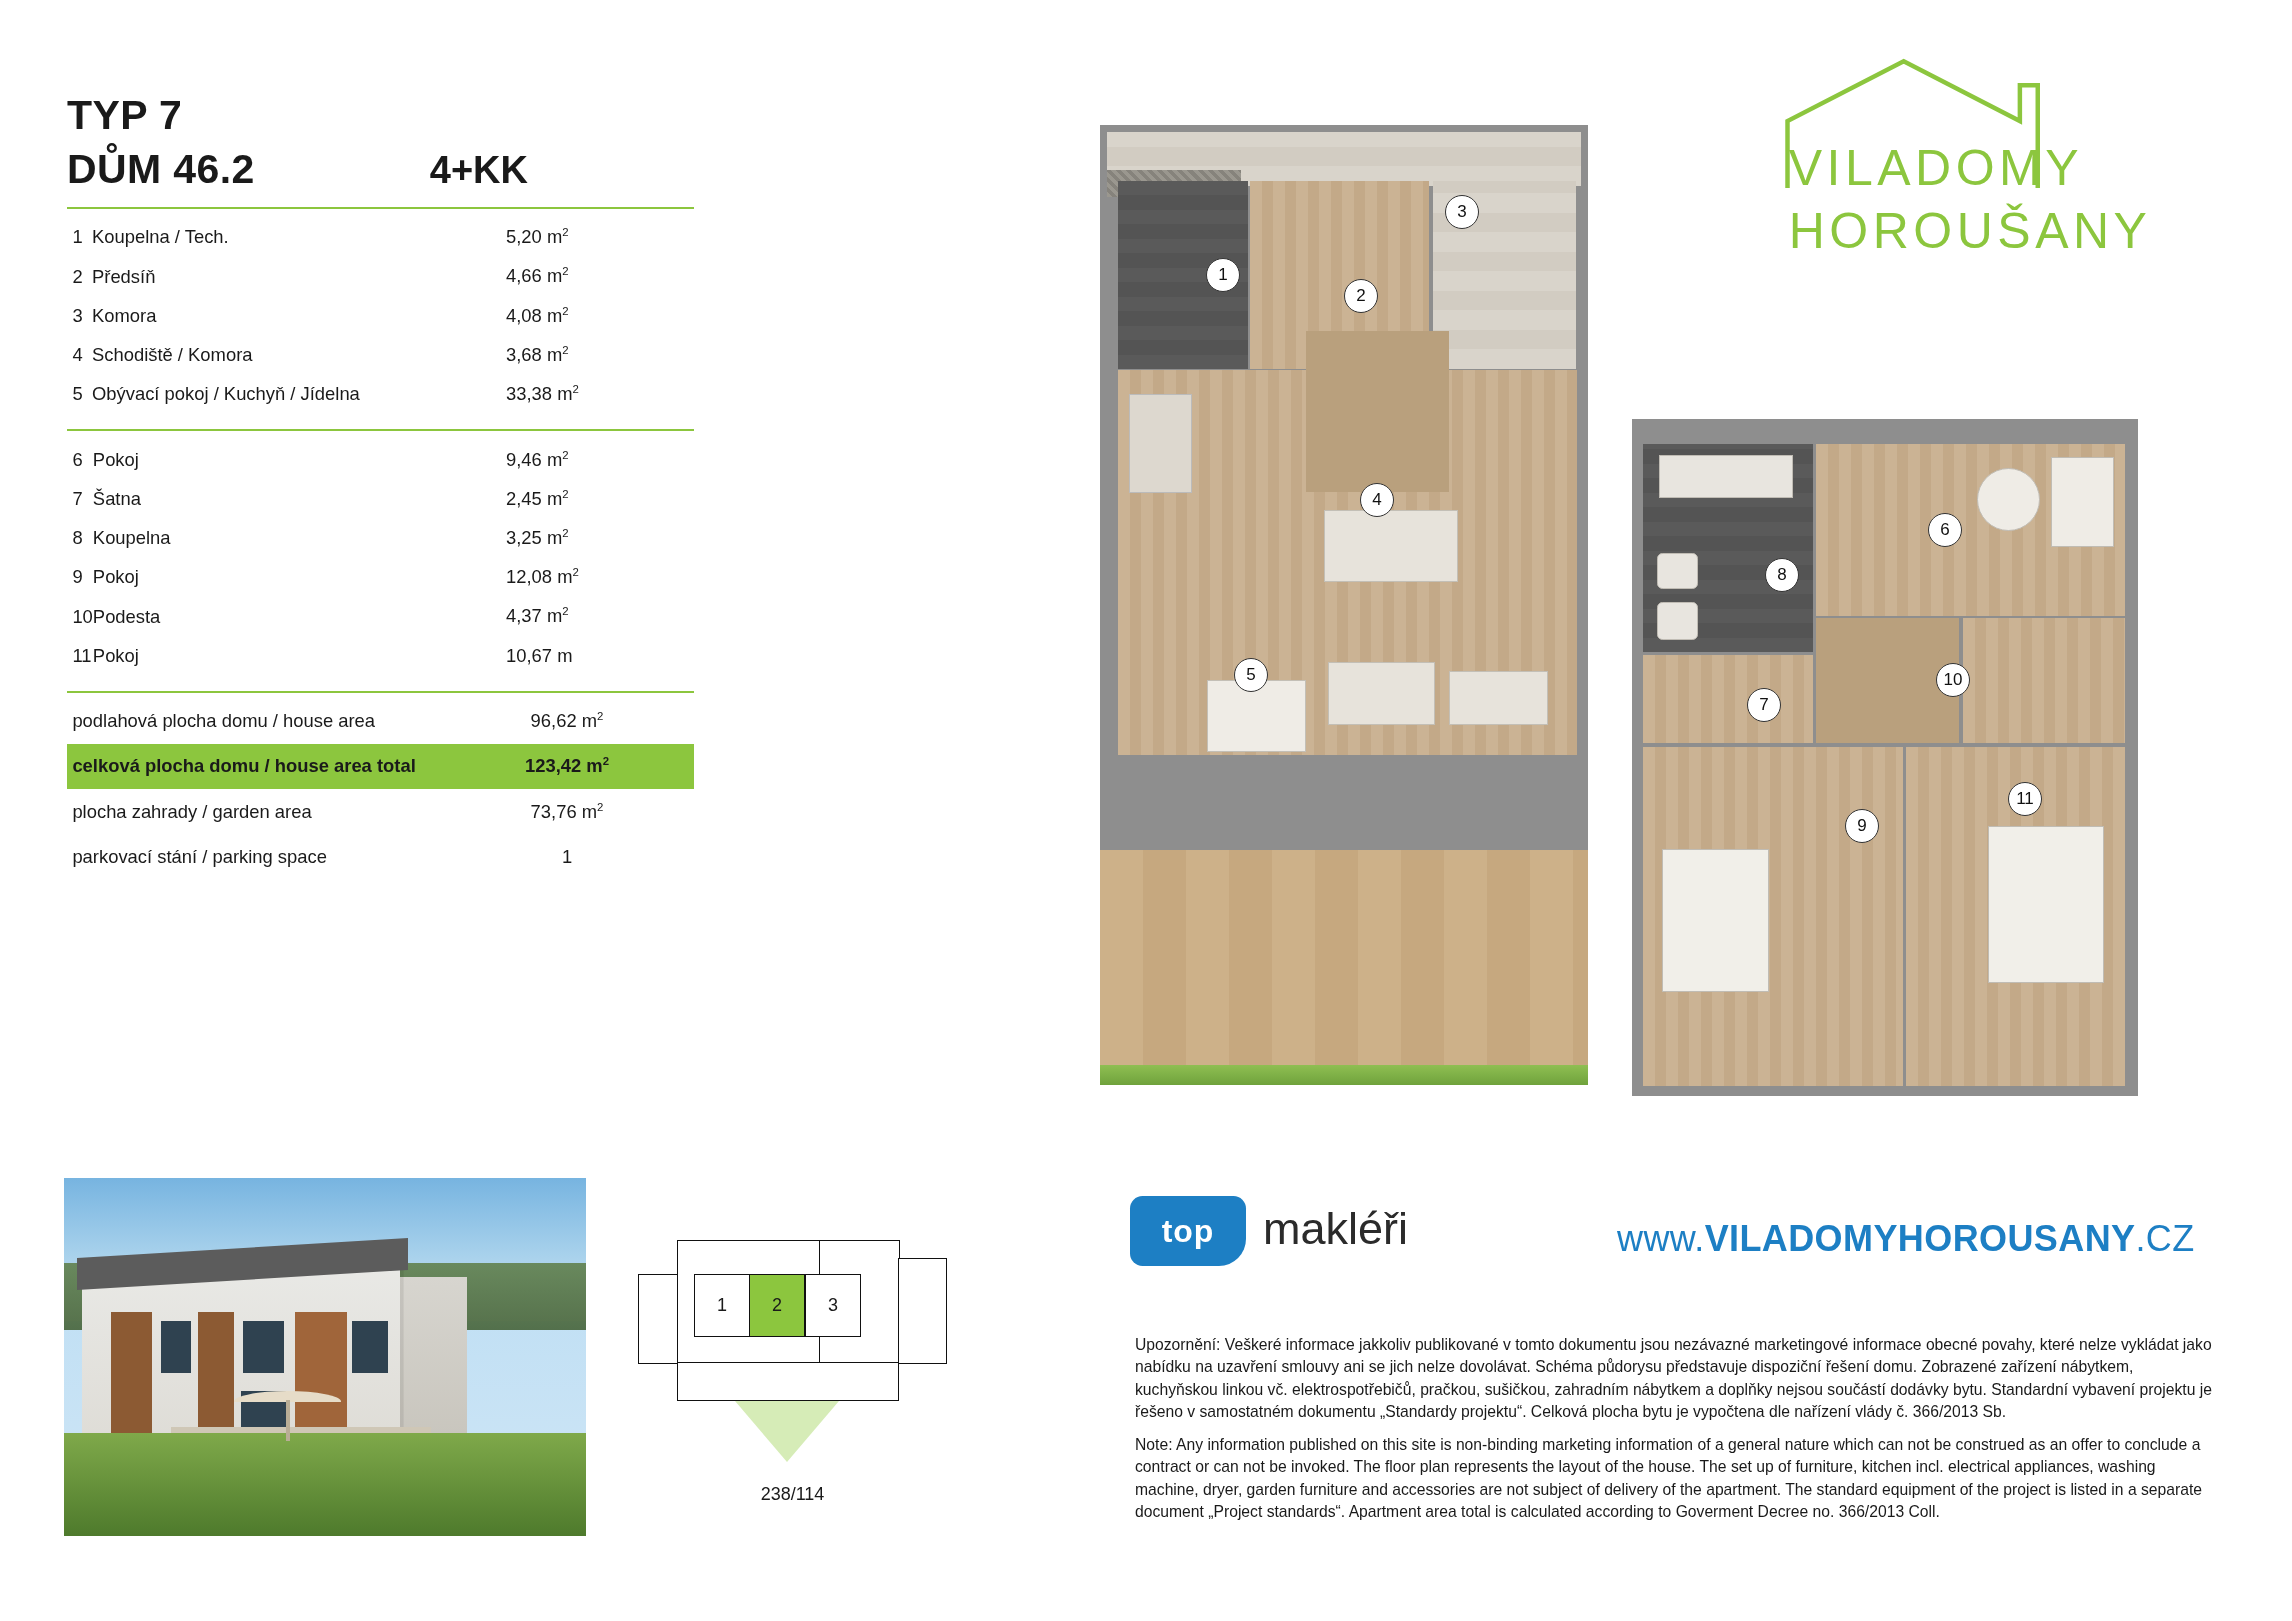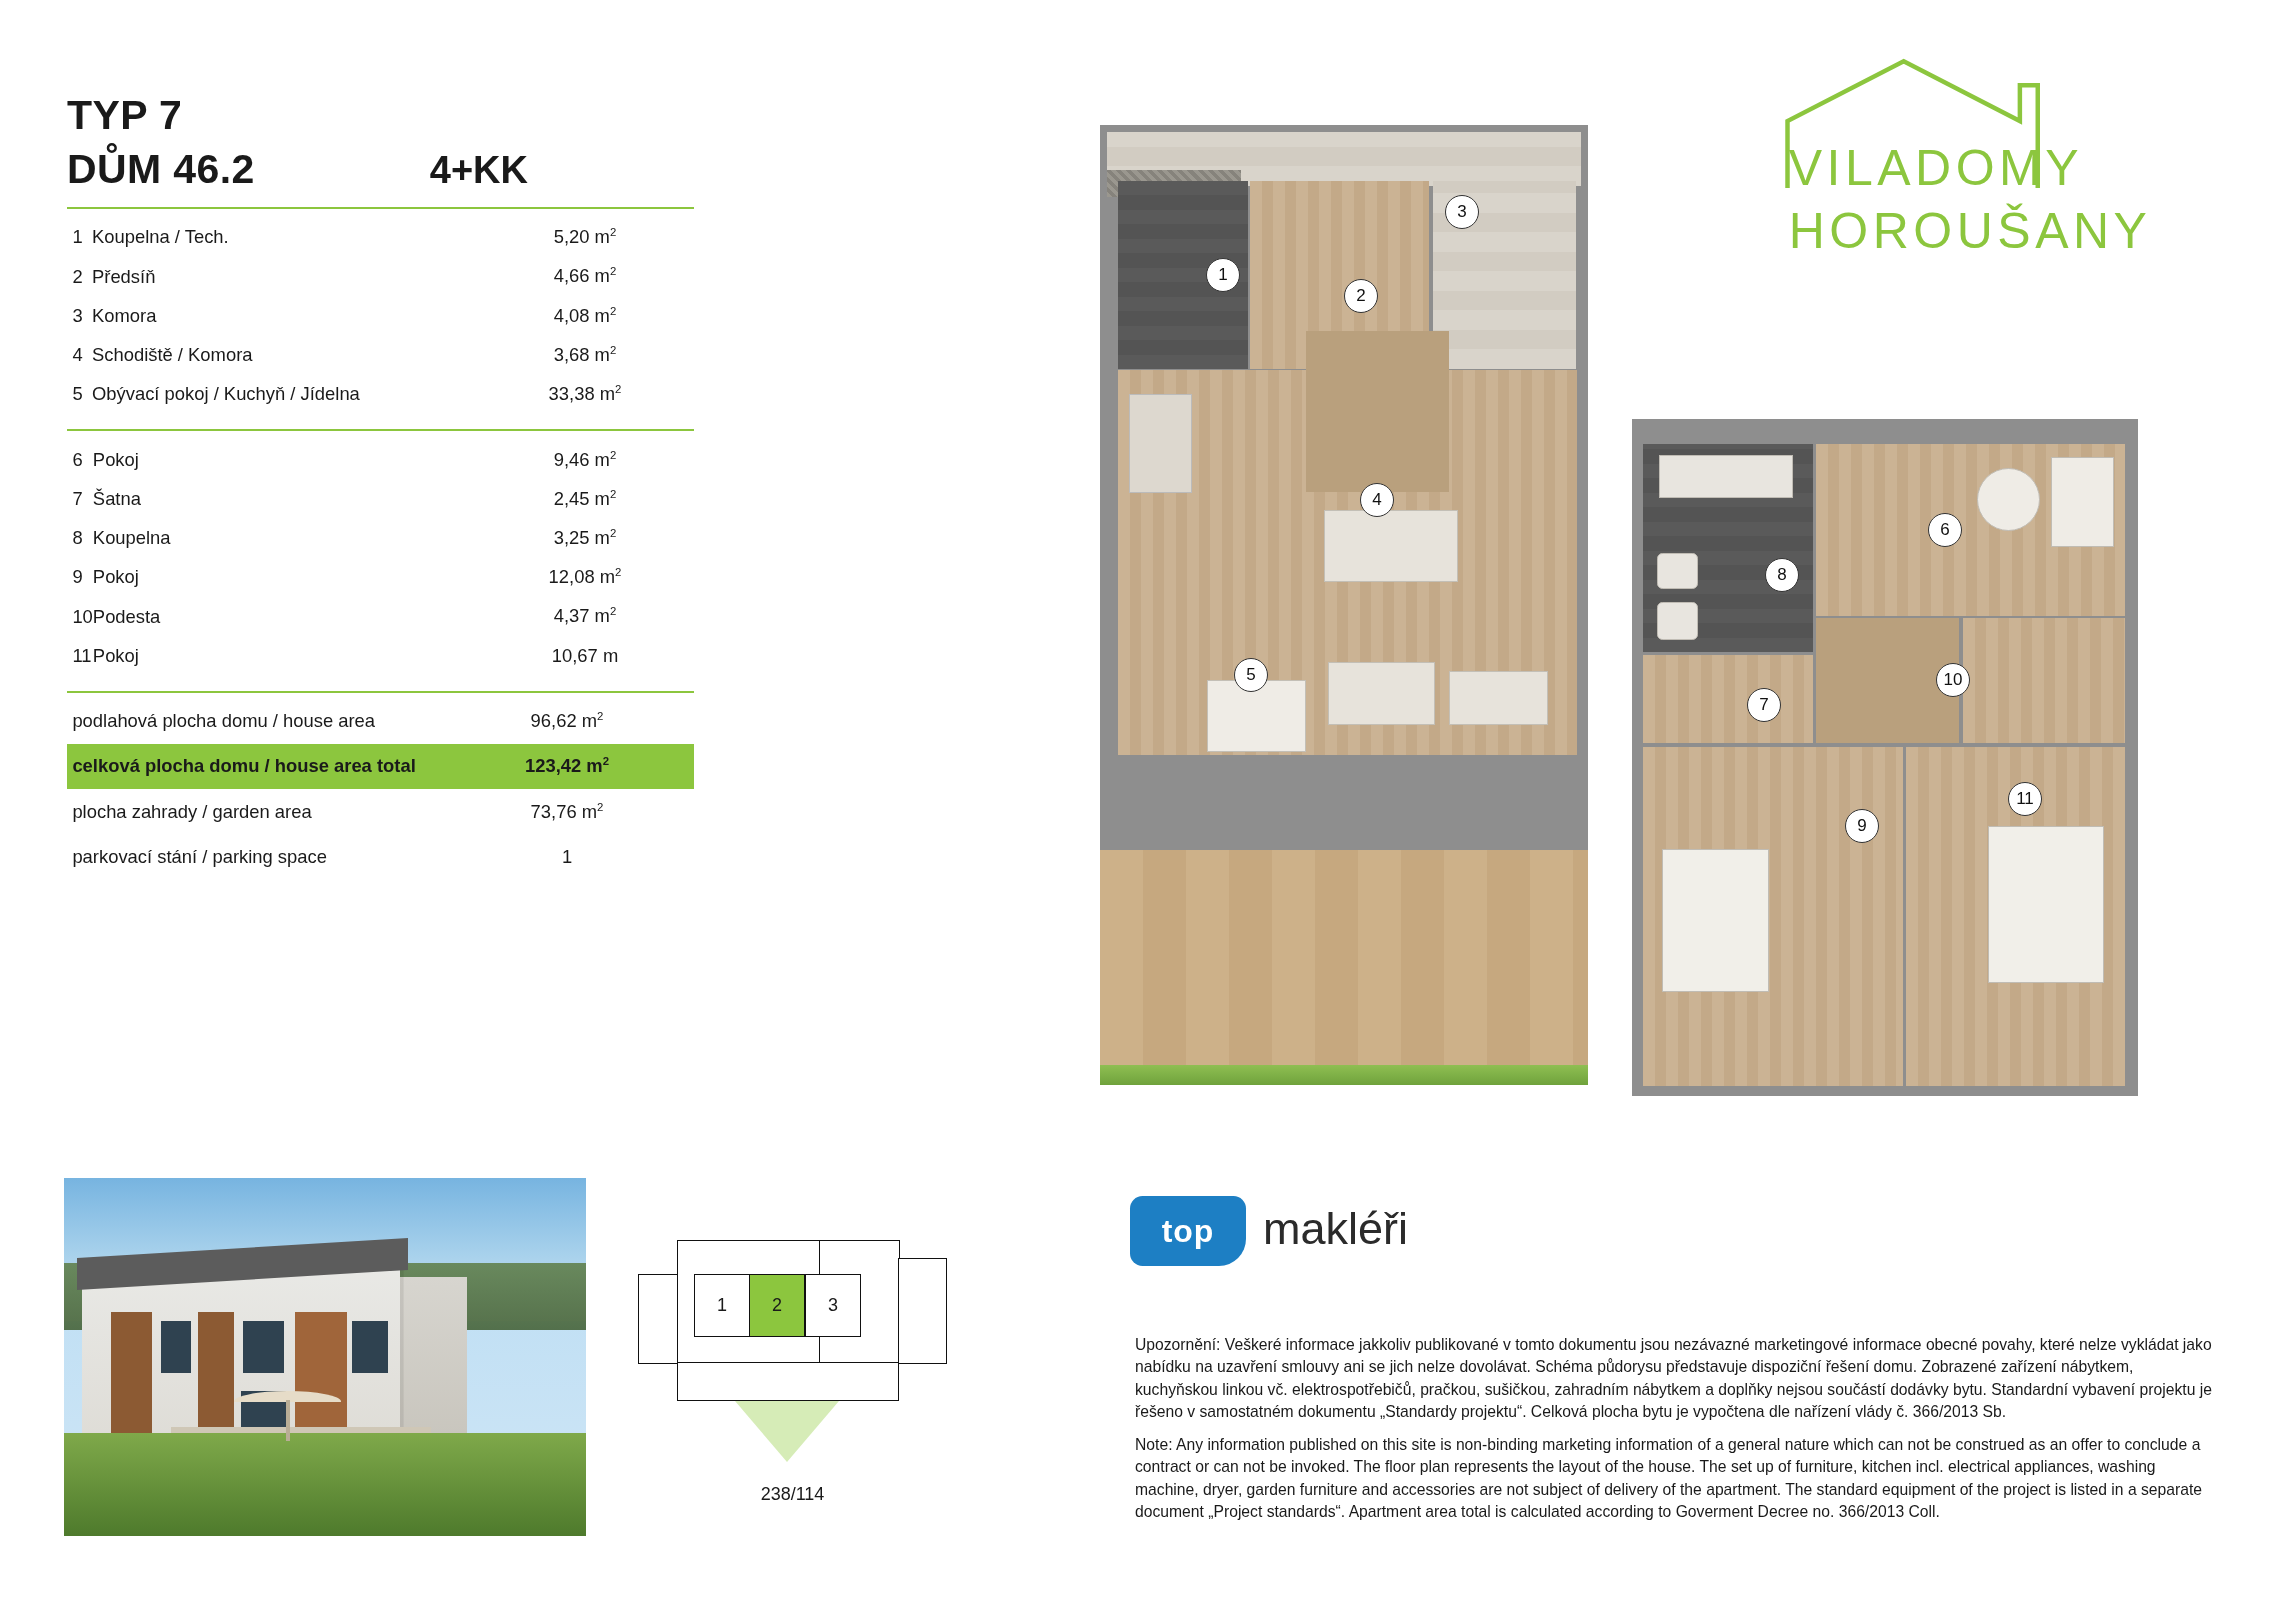--- a/index.html
+++ b/index.html
@@ -36,21 +36,21 @@
   }
 
   .rule-green { border: none; border-top: 2.2px solid #8cc63e; margin: 16px 0 0 0; width: 627px; }
 
   .room-table { width: 627px; border-collapse: collapse; margin-top: 9px; }
   .room-table td {
     font-size: 18.4px; padding: 8.5px 0 8.5px 0; vertical-align: baseline;
   }
   .room-table td.idx { width: 25px; padding-left: 5.4px; }
   .room-table td.name { padding-left: 0; }
-  .room-table td.area { text-align: center; width: 188px; padding-right: 30px; white-space: nowrap; }
+  .room-table td.area { text-align: left; width: 188px; padding-right: 30px; white-space: nowrap; }
 
   
   .sum-table { width: 627px; border-collapse: collapse; margin-top: 5.4px; }
   .sum-table td { font-size: 18.4px; padding: 11.6px 0; }
   .sum-table td.label { padding-left: 5.4px; }
   .sum-table td.val { text-align: center; width: 224px; padding-right: 30px; white-space: nowrap; }
   .sum-table tr.highlight { background: #8cc63e; }
   .sum-table tr.highlight td { font-weight: bold; color: #1a1a1a; }
 
   sup.m2 { font-size: 0.62em; vertical-align: super; }
@@ -353,20 +353,23 @@
     </svg>
     <div class="logo-txt1">VILADOMY</div>
     <div class="logo-txt2">HOROUŠANY</div>
   </div>
 
   <div class="topm">
     <div class="topm-badge">top</div>
     <div class="topm-word">makléři</div>
   </div>
 
+  <div class="web">
+    <span>www.</span><b>VILADOMYHOROUSANY</b><span>.CZ</span>
+  </div>
 
   <div class="disclaimer">
     <p>Upozornění: Veškeré informace jakkoliv publikované v tomto dokumentu jsou nezávazné marketingové informace obecné povahy, které nelze vykládat jako nabídku na uzavření smlouvy ani se jich nelze dovolávat. Schéma půdorysu představuje dispoziční řešení domu. Zobrazené zařízení nábytkem, kuchyňskou linkou vč. elektrospotřebičů, pračkou, sušičkou, zahradním nábytkem a doplňky nejsou součástí dodávky bytu. Standardní vybavení projektu je řešeno v samostatném dokumentu „Standardy projektu“. Celková plocha bytu je vypočtena dle nařízení vlády č. 366/2013 Sb.</p>
     <p>Note: Any information published on this site is non-binding marketing information of a general nature which can not be construed as an offer to conclude a contract or can not be invoked. The floor plan represents the layout of the house. The set up of furniture, kitchen incl. electrical appliances, washing machine, dryer, garden furniture and accessories are not subject of delivery of the apartment. The standard equipment of the project is listed in a separate document „Project standards“. Apartment area total is calculated according to Goverment Decree no. 366/2013 Coll.</p>
   </div>
 
 </div>
 
 
 </body></html>

